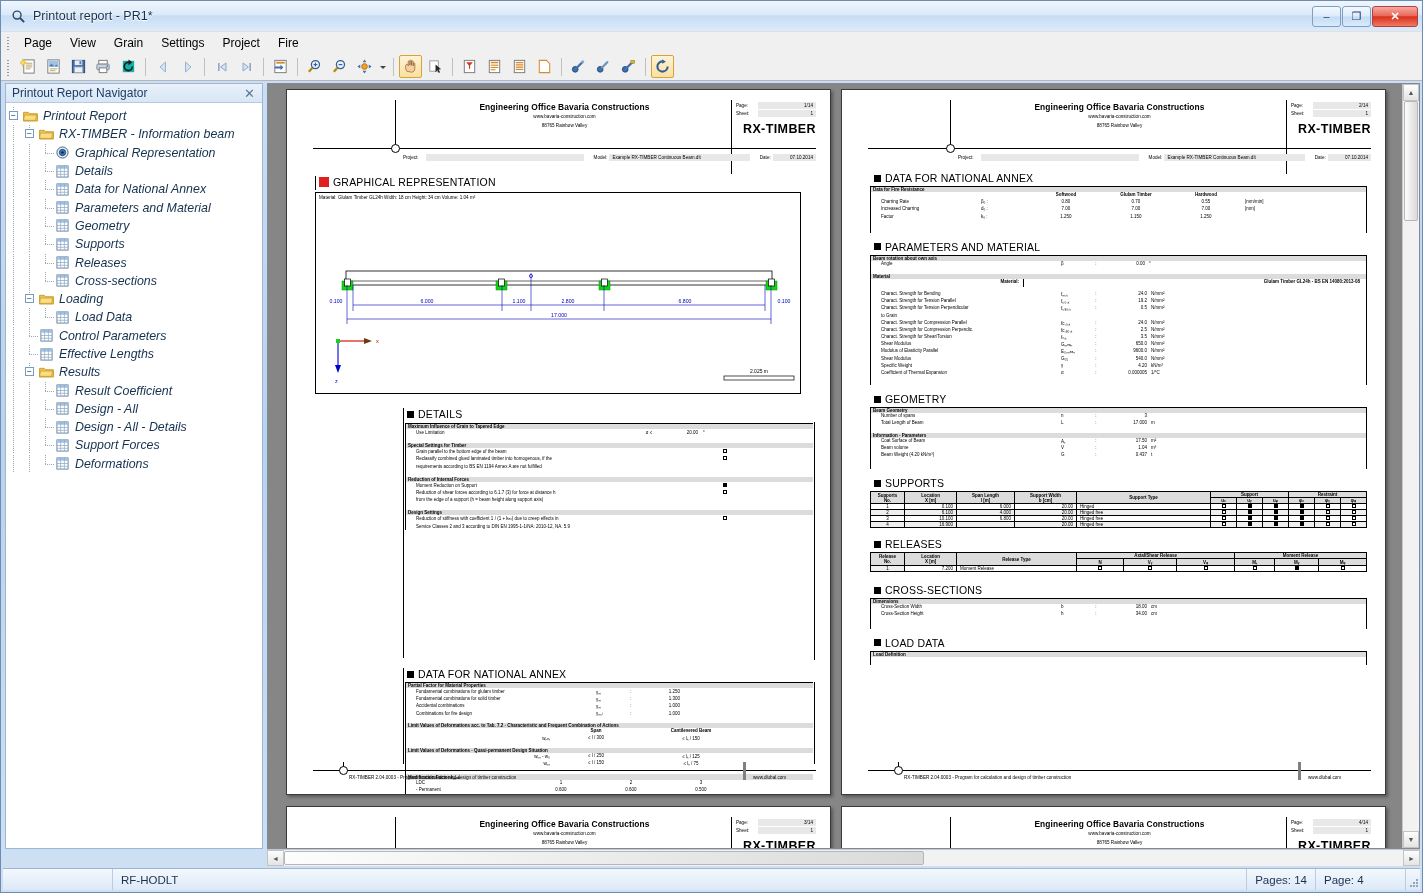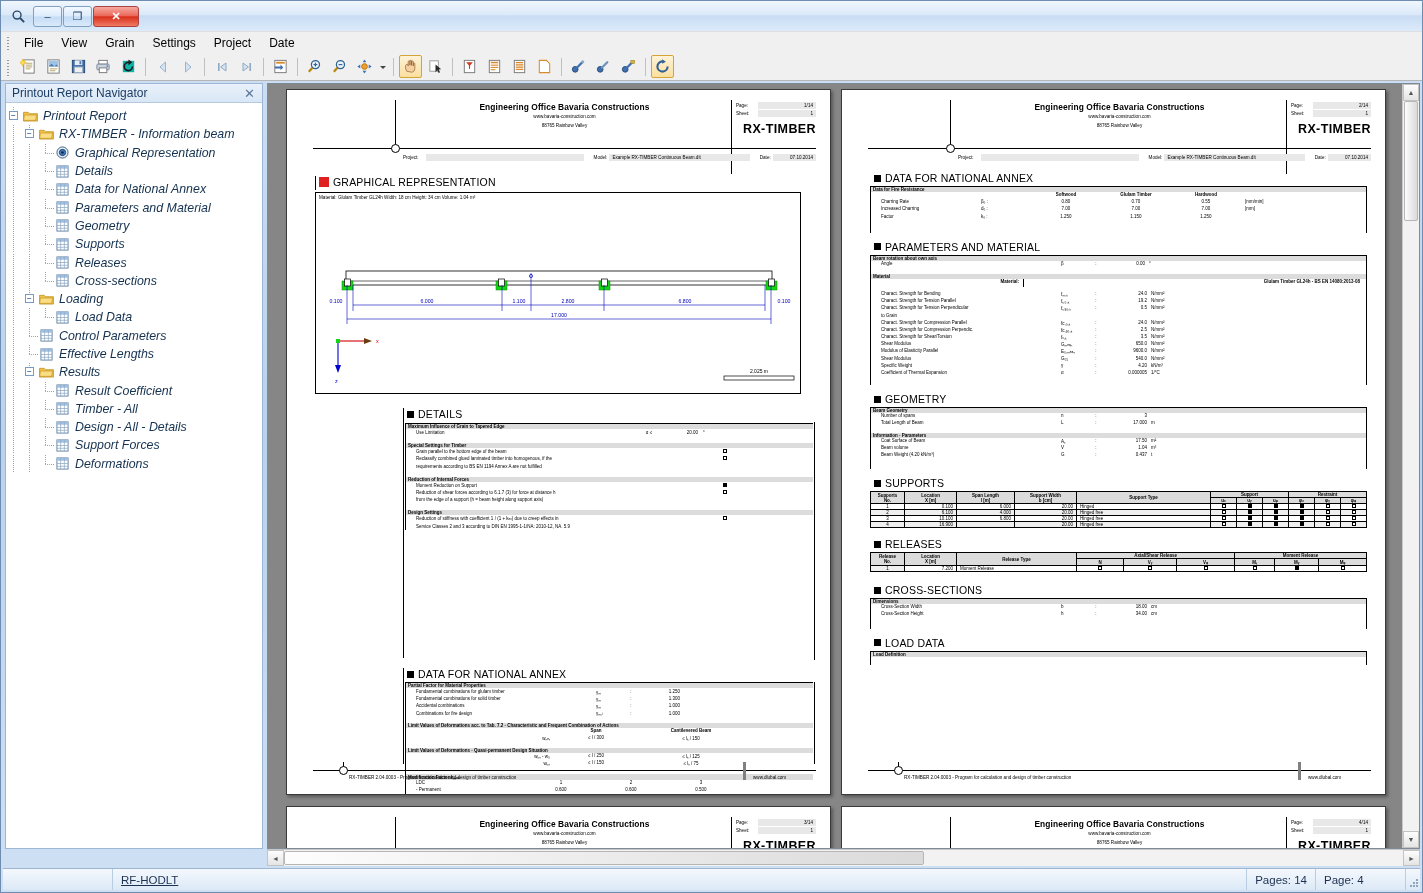--- a/index.html
+++ b/index.html
@@ -246,51 +246,52 @@
   
   #status-bar {
     height: 22px; display: flex; align-items: stretch;
     background: linear-gradient(to bottom,#f4f8fd,#dce9f7);
     border-top: 1px solid #9db6d2;
     margin: 2px 2px 2px 2px;
     font-size: 11.5px; color: #1c3050;
   }
   .sb-cell { display: flex; align-items: center; padding: 0 8px;
       border-right: 1px solid #b9cde2; }
-  .sb-cell.flex { flex: 1; border-right: none; text-decoration: underline; }
+  .sb-cell.flex { flex: 1; border-right: none; }
   #status-left { width: 110px; border-right: 1px solid #b9cde2; }
   .grip-dots { width: 14px; display: flex; align-items: flex-end; justify-content: center; padding-bottom: 2px; }
 </style>
 </head>
 <body>
 
 <div id="app-window">
 
   <div id="title-bar">
     <span class="t-icon">
       <svg width="15" height="15" viewBox="0 0 16 16">
         <circle cx="6.5" cy="6.5" r="4.2" fill="none" stroke="#2b4a6b" stroke-width="1.5"></circle>
         <line x1="9.6" y1="9.6" x2="14" y2="14" stroke="#2b4a6b" stroke-width="2"></line>
       </svg>
     </span>
+    <span id="title-text">Printout report - PR1*</span>
     <div class="win-btns">
       <div class="win-btn">–</div>
       <div class="win-btn">❐</div>
       <div class="win-btn close">✕</div>
     </div>
   </div>
 
   <div id="menu-bar">
     <span class="grip"></span>
-    <div class="menu-item">File</div>
+    <div class="menu-item">Page</div>
     <div class="menu-item">View</div>
     <div class="menu-item">Grain</div>
     <div class="menu-item">Settings</div>
     <div class="menu-item">Project</div>
-    <div class="menu-item">Date</div>
+    <div class="menu-item">Fire</div>
   </div>
 
   <div id="toolbar">
     <span class="grip"></span>
 
     <div class="tb-btn">
       <svg width="17" height="17" viewBox="0 0 18 18">
         <rect x="4" y="2" width="11" height="14" fill="#fff" stroke="#7a7a7a"></rect>
         <rect x="6" y="5" width="7" height="1" fill="#b4a060"></rect>
           <rect x="6" y="7" width="7" height="1" fill="#b4a060"></rect>
@@ -820,21 +821,21 @@
             <span class="ic">
               <svg width="13" height="13" viewBox="0 0 14 14">
                 <rect x="1" y="1" width="12" height="12" fill="#ffffff" stroke="#5e7fa3"></rect>
                 <rect x="1" y="1" width="12" height="3" fill="#9fc0e2"></rect>
                 <line x1="5" y1="1" x2="5" y2="13" stroke="#8fa8c2" stroke-width=".8"></line>
                 <line x1="9" y1="1" x2="9" y2="13" stroke="#8fa8c2" stroke-width=".8"></line>
                 <line x1="1" y1="7" x2="13" y2="7" stroke="#8fa8c2" stroke-width=".8"></line>
                 <line x1="1" y1="10" x2="13" y2="10" stroke="#8fa8c2" stroke-width=".8"></line>
               </svg>
             </span>
-            <span class="tree-label">Timber - All</span>
+            <span class="tree-label">Design - All</span>
           </div>
           <div class="tree-row">
             <span class="tw">
               <span class="dline-v"></span>
             </span>
             <span class="tw">
               <span class="dline-v"></span>
             </span>
             <span class="tw">
               <span class="dline-half"></span>

